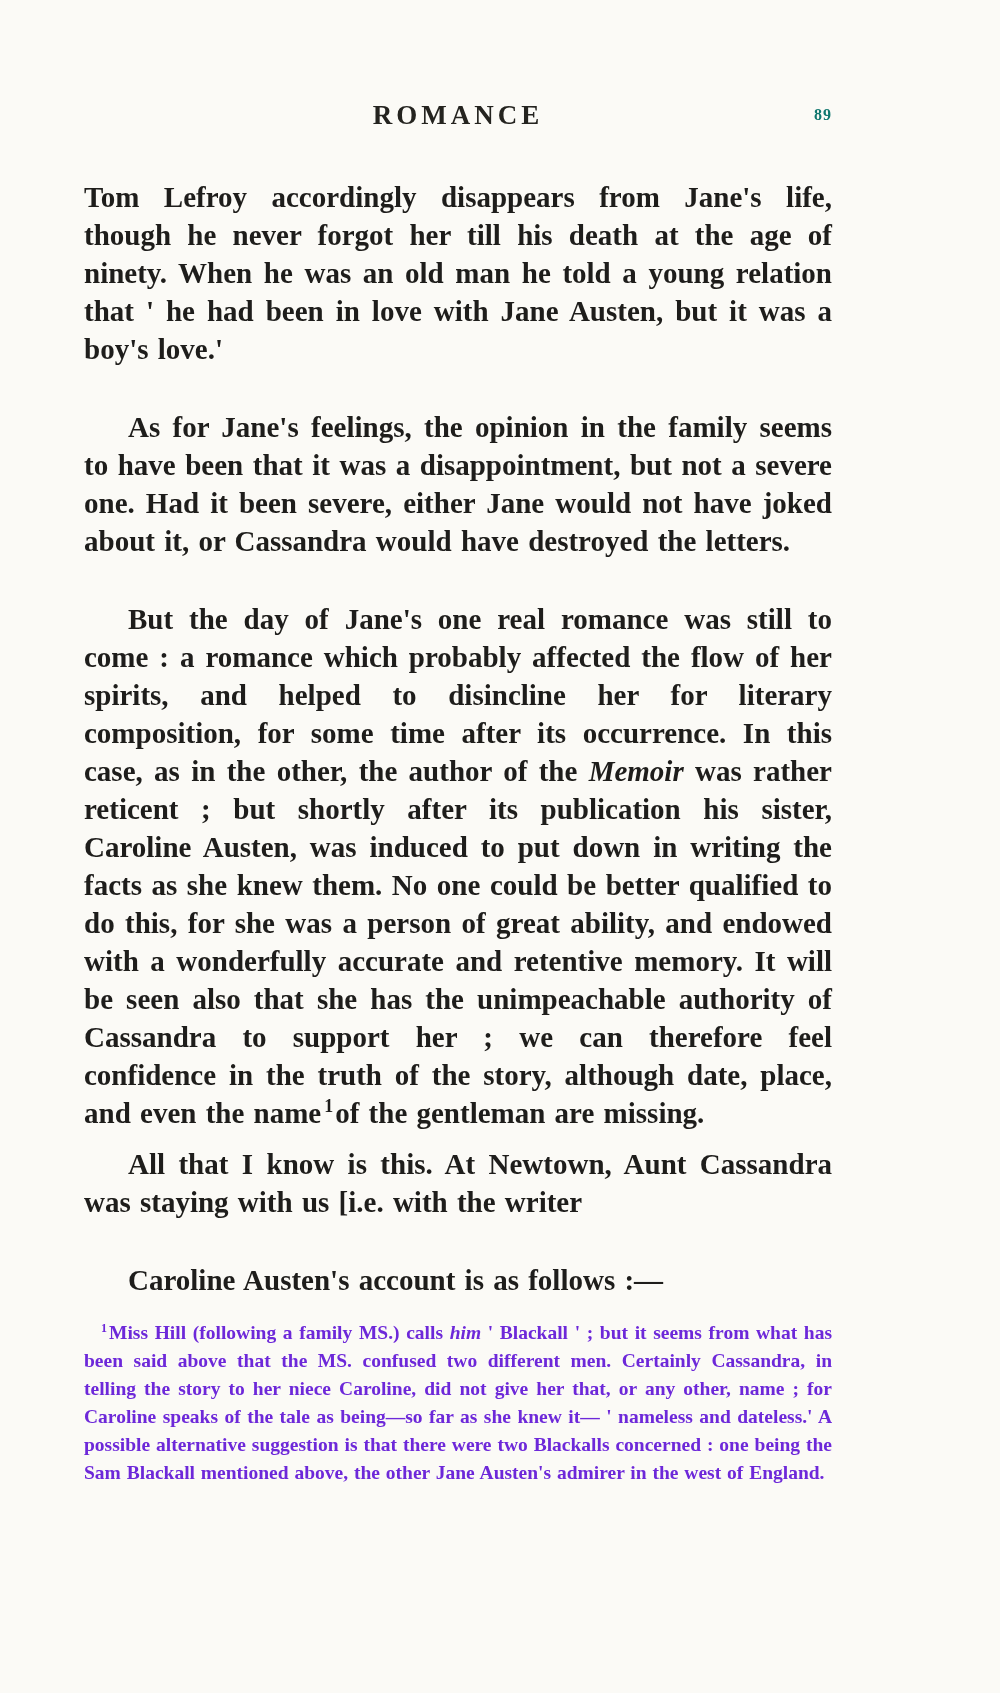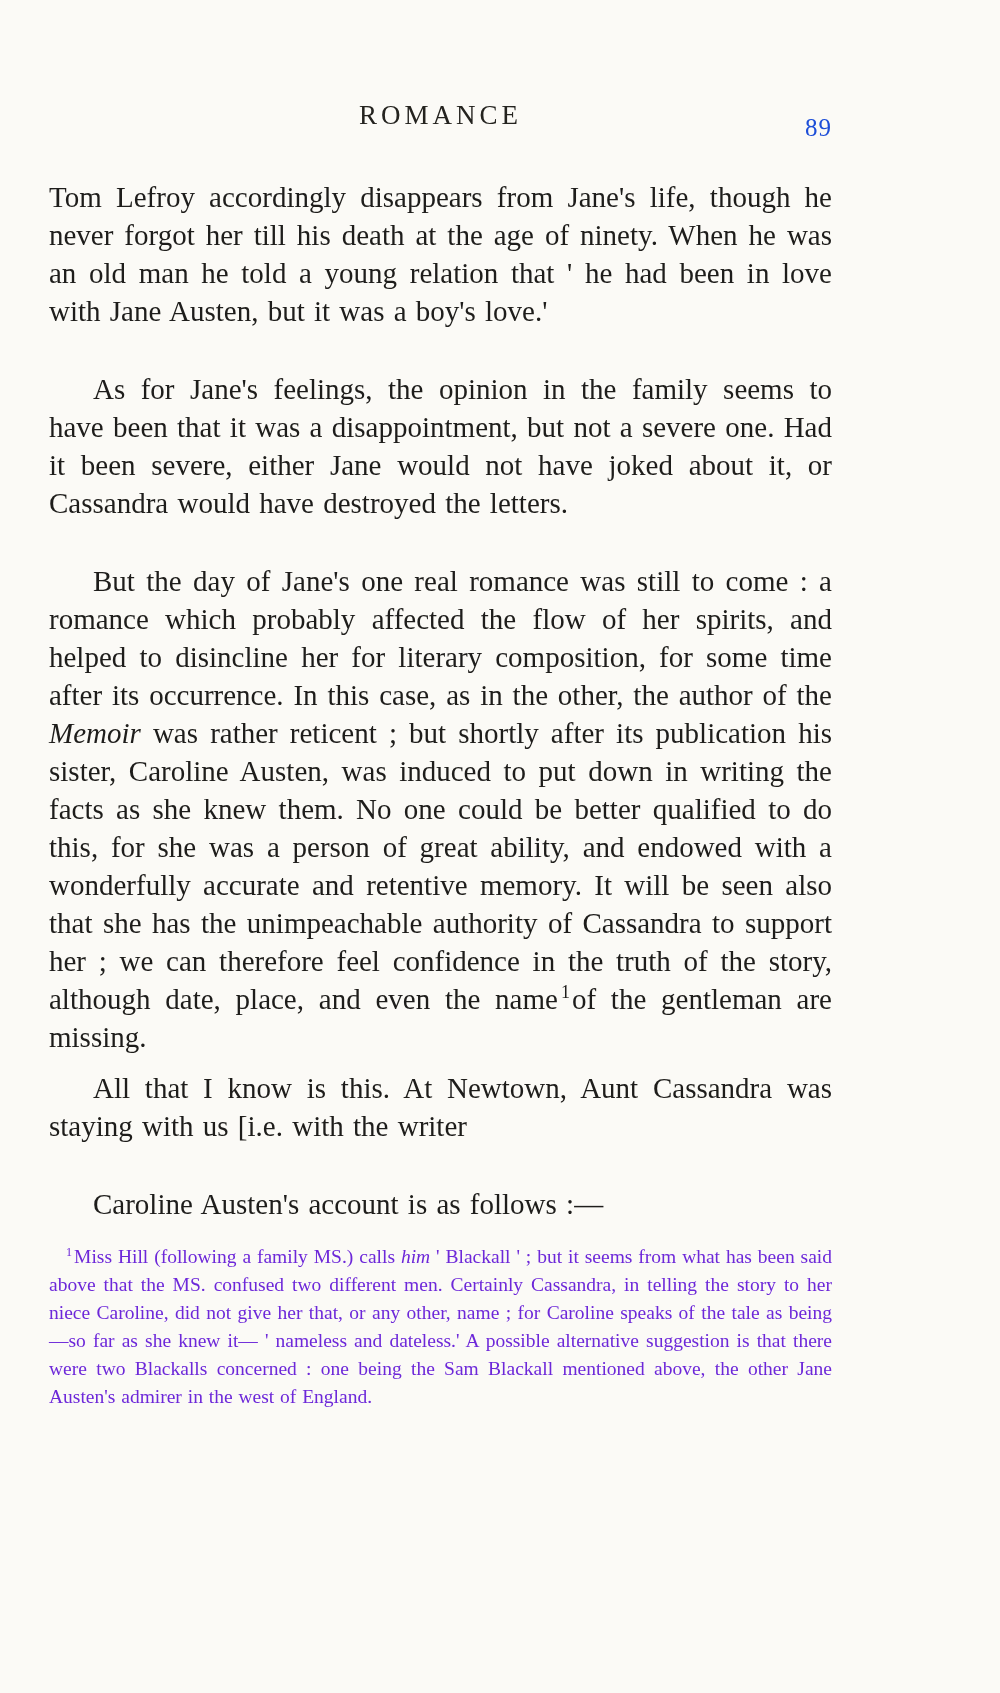--- a/index.html
+++ b/index.html
@@ -7,43 +7,44 @@
     padding: 0;
     background: #e9e6df;
   }
   .page {
     position: relative;
     width: 1000px;
     height: 1693px;
     margin: 0 auto;
     background: #fbfaf6;
     box-sizing: border-box;
-    padding: 100px 168px 60px 49px;
+    padding: 100px 168px 60px 84px;
     font-family: "Liberation Serif", "DejaVu Serif", serif;
     color: #1e1d1b;
     overflow: hidden;
+    font-weight: bold;
   }
   .header {
     position: relative;
     text-align: center;
     margin-bottom: 44px;
     height: 34px;
   }
   .running-title {
     font-size: 27px;
     letter-spacing: 4px;
     color: #24231f;
   }
   .page-number {
     position: absolute;
     right: 0;
-    top: 14px;
-    font-size: 25px;
+    top: 6px;
+    font-size: 16px;
     letter-spacing: 1px;
-    color: #1d4ed8;
+    color: #0f766e;
   }
   .body-text p {
     margin: 0;
     font-size: 29px;
     line-height: 38px;
     text-align: justify;
     word-spacing: 2px;
   }
   .body-text p.indent {
     text-indent: 44px;

